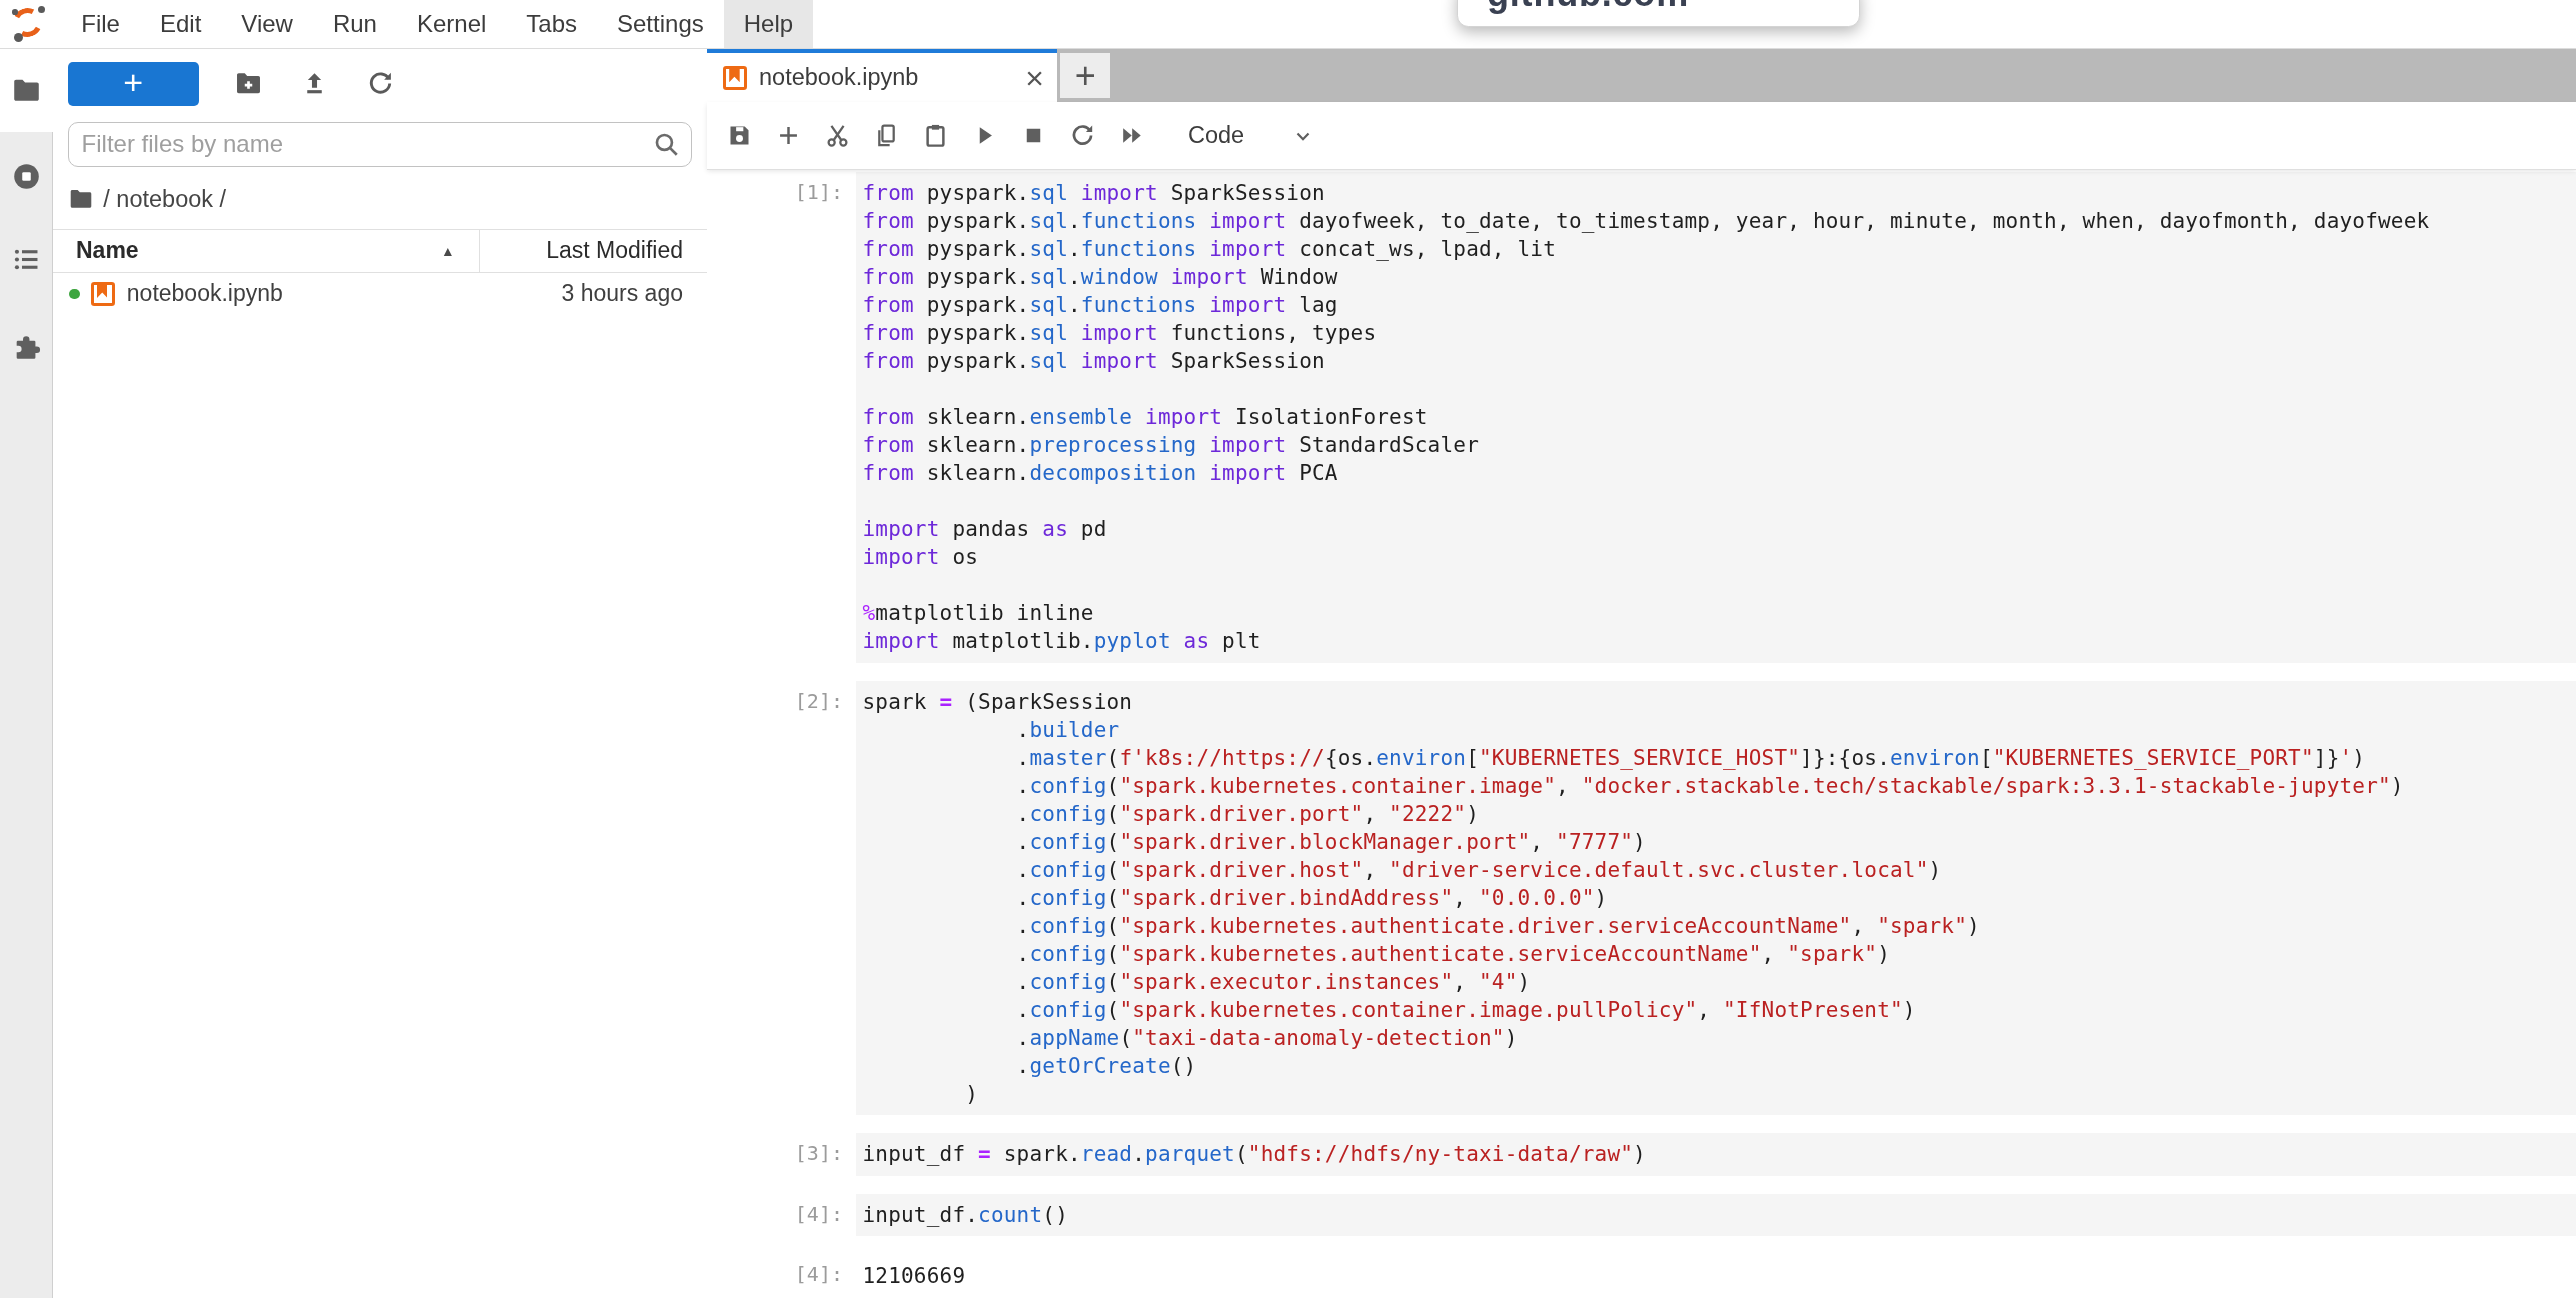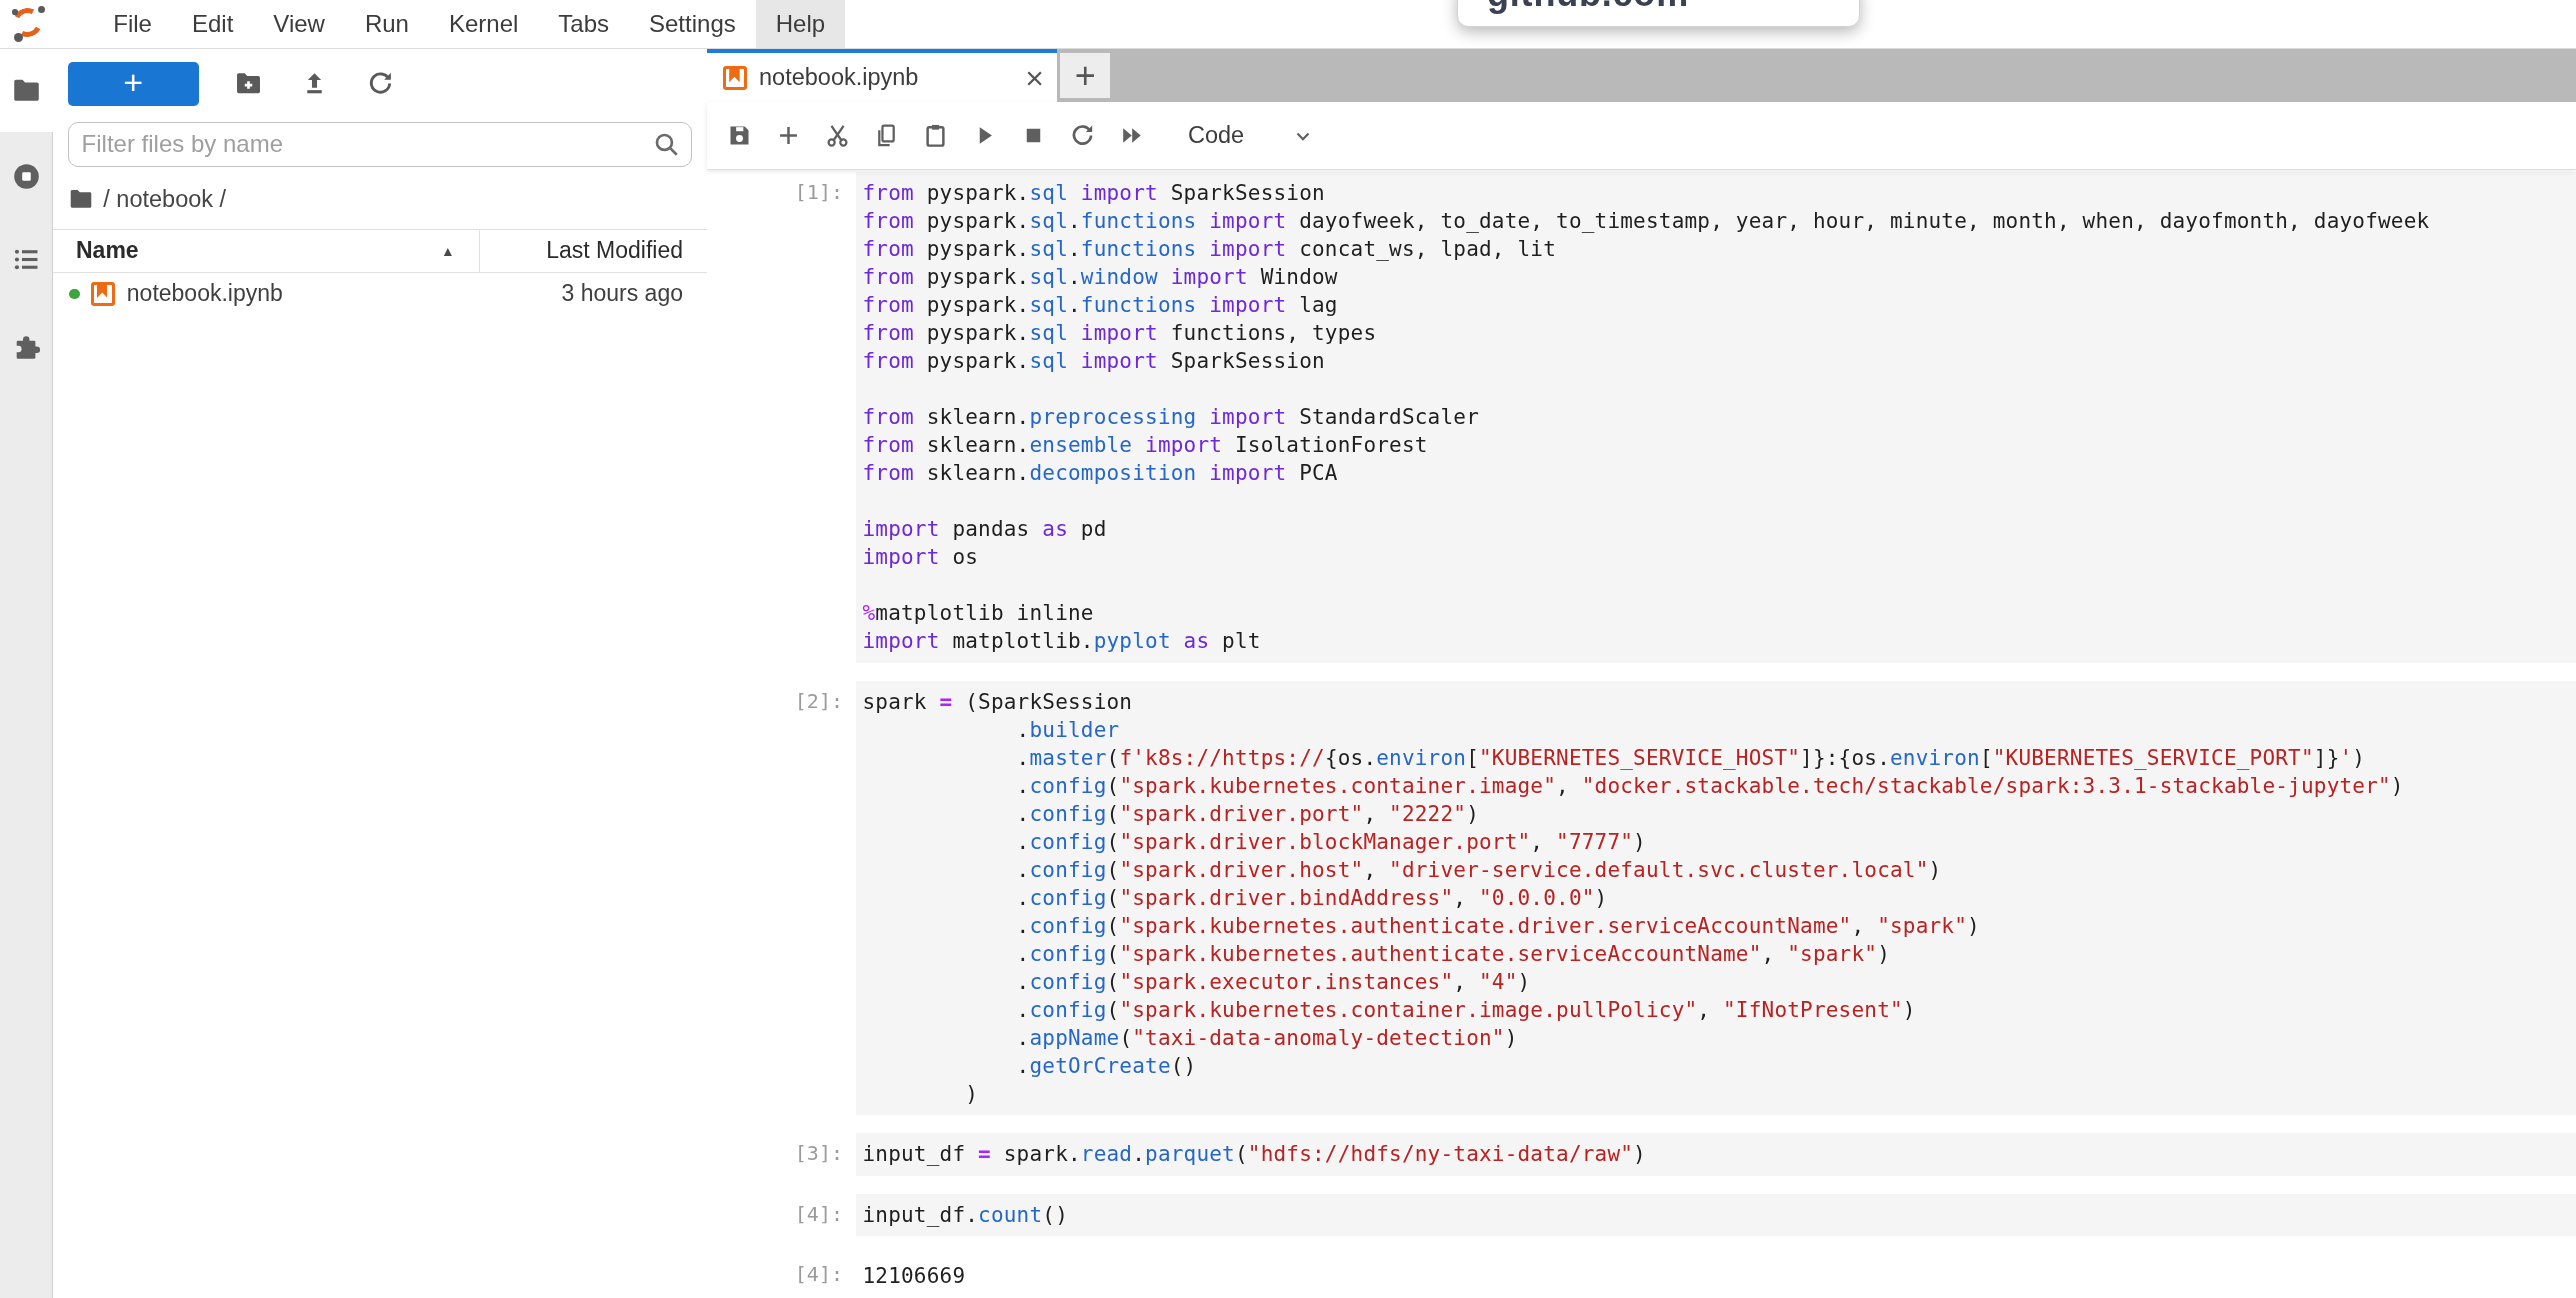--- a/index.html
+++ b/index.html
@@ -1,21 +1,21 @@
 <!DOCTYPE html>
 <html style="font-size:13px"><head>
 <meta charset="utf-8">
 <style>
   * { margin:0; padding:0; box-sizing:border-box; }
   html,body { width:2576px; height:1299px; overflow:hidden; background:#fff;
               font-family:"Liberation Sans", sans-serif; position:relative; }
 
   
   .menubar { position:absolute; top:0; left:0; width:100%; height:49px; background:#fff;
-             border-bottom:1.6px solid #dcdcdc; display:flex; align-items:stretch; z-index:5;gap:32px; }
+             border-bottom:1.6px solid #dcdcdc; display:flex; align-items:stretch; z-index:5; }
   .logo { width:37px; height:37px; margin:4.9px 14.6px 0 9.7px; position:relative; flex:none; }
   .logo .arc { position:absolute; left:3.2px; top:3.2px; width:29px; height:29px; border-radius:50%;
                border:5.7px solid #e8611a; border-left-color:transparent; border-right-color:transparent;
                transform:rotate(-18deg); }
   .logo .dot { position:absolute; border-radius:50%; background:#5a5a5a; }
   .logo .d1 { width:5.7px; height:5.7px; left:2.4px; top:4px; }
   .logo .d2 { width:7.3px; height:7.3px; right:1.6px; top:0.8px; }
   .logo .d3 { width:9px; height:9px; left:4px; bottom:0; }
   .menu-item { font-size:24px; color:#3c3c3c; padding:0 20px; display:flex; align-items:center; cursor:default; }
   .menu-item.active { background:#e7e7e7; }
@@ -293,22 +293,22 @@
         <div class="prompt">[1]:</div>
         <div class="cellinput">
           <div class="cm-line"><span class="k">from</span><span> pyspark.</span><span class="p">sql</span><span> </span><span class="k">import</span><span> SparkSession</span></div>
           <div class="cm-line"><span class="k">from</span><span> pyspark.</span><span class="p">sql</span><span>.</span><span class="p">functions</span><span> </span><span class="k">import</span><span> dayofweek, to_date, to_timestamp, year, hour, minute, month, when, dayofmonth, dayofweek</span></div>
           <div class="cm-line"><span class="k">from</span><span> pyspark.</span><span class="p">sql</span><span>.</span><span class="p">functions</span><span> </span><span class="k">import</span><span> concat_ws, lpad, lit</span></div>
           <div class="cm-line"><span class="k">from</span><span> pyspark.</span><span class="p">sql</span><span>.</span><span class="p">window</span><span> </span><span class="k">import</span><span> Window</span></div>
           <div class="cm-line"><span class="k">from</span><span> pyspark.</span><span class="p">sql</span><span>.</span><span class="p">functions</span><span> </span><span class="k">import</span><span> lag</span></div>
           <div class="cm-line"><span class="k">from</span><span> pyspark.</span><span class="p">sql</span><span> </span><span class="k">import</span><span> functions, types</span></div>
           <div class="cm-line"><span class="k">from</span><span> pyspark.</span><span class="p">sql</span><span> </span><span class="k">import</span><span> SparkSession</span></div>
           <div class="cm-line">&nbsp;</div>
+          <div class="cm-line"><span class="k">from</span><span> sklearn.</span><span class="p">ensemble</span><span> </span><span class="k">import</span><span> IsolationForest</span></div>
           <div class="cm-line"><span class="k">from</span><span> sklearn.</span><span class="p">preprocessing</span><span> </span><span class="k">import</span><span> StandardScaler</span></div>
-          <div class="cm-line"><span class="k">from</span><span> sklearn.</span><span class="p">ensemble</span><span> </span><span class="k">import</span><span> IsolationForest</span></div>
           <div class="cm-line"><span class="k">from</span><span> sklearn.</span><span class="p">decomposition</span><span> </span><span class="k">import</span><span> PCA</span></div>
           <div class="cm-line">&nbsp;</div>
           <div class="cm-line"><span class="k">import</span><span> pandas </span><span class="k">as</span><span> pd</span></div>
           <div class="cm-line"><span class="k">import</span><span> os</span></div>
           <div class="cm-line">&nbsp;</div>
           <div class="cm-line"><span class="m">%</span><span>matplotlib inline</span></div>
           <div class="cm-line"><span class="k">import</span><span> matplotlib.</span><span class="p">pyplot</span><span> </span><span class="k">as</span><span> plt</span></div>
         </div>
       </div>
       <div class="cell">

